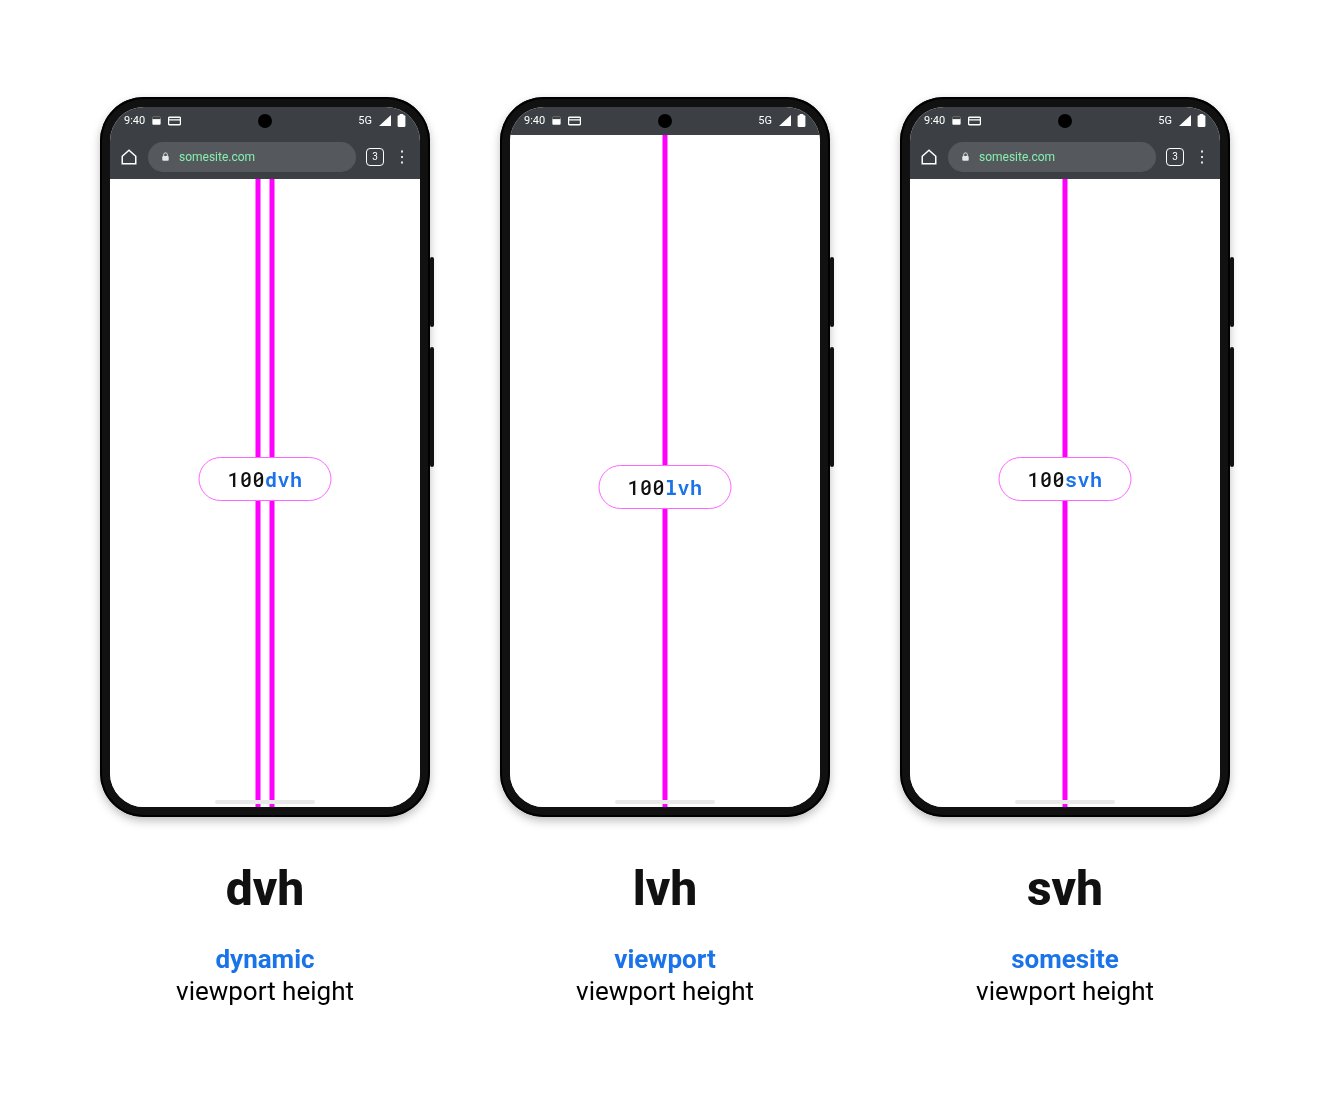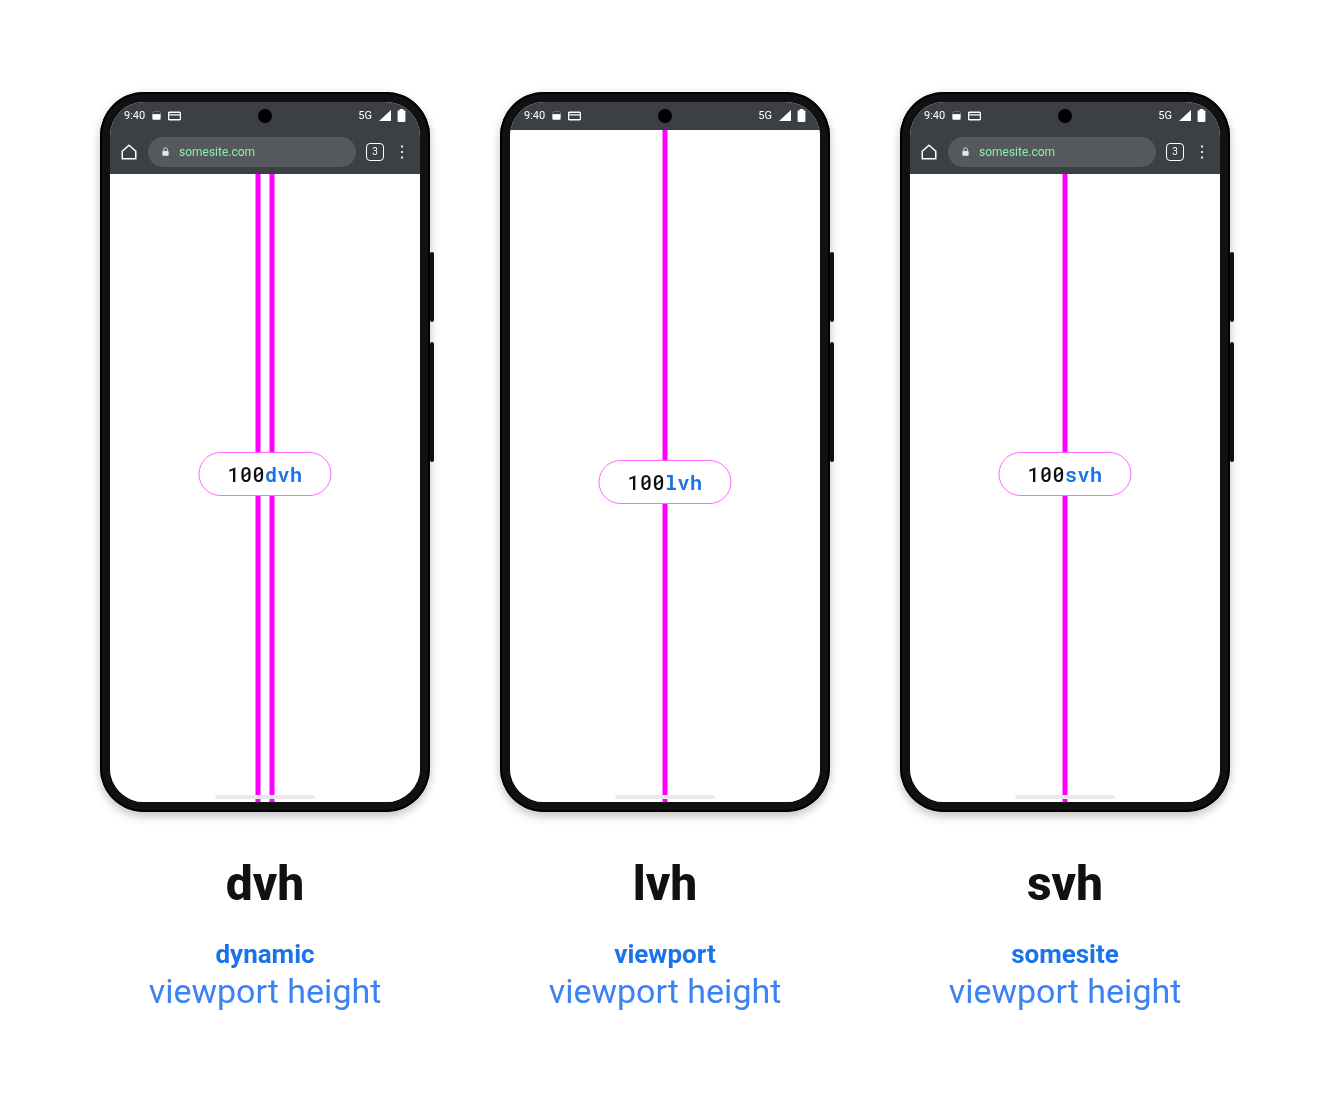--- a/index.html
+++ b/index.html
@@ -165,22 +165,22 @@
     color: #111;
   }
   .caption .word {
     display: block;
     font-size: 26px;
     font-weight: 700;
     color: #1a73e8;
     margin-top: 24px;
   }
   .caption .sub {
-    font-size: 34px;
-    color: #3b82f6;
+    font-size: 26px;
+    color: #000000;
   }
 </style>
 </head>
 <body>
 
 <div class="stage">
 
   <div class="col">
     <div class="phone">
       <div class="side-btn a"></div>

